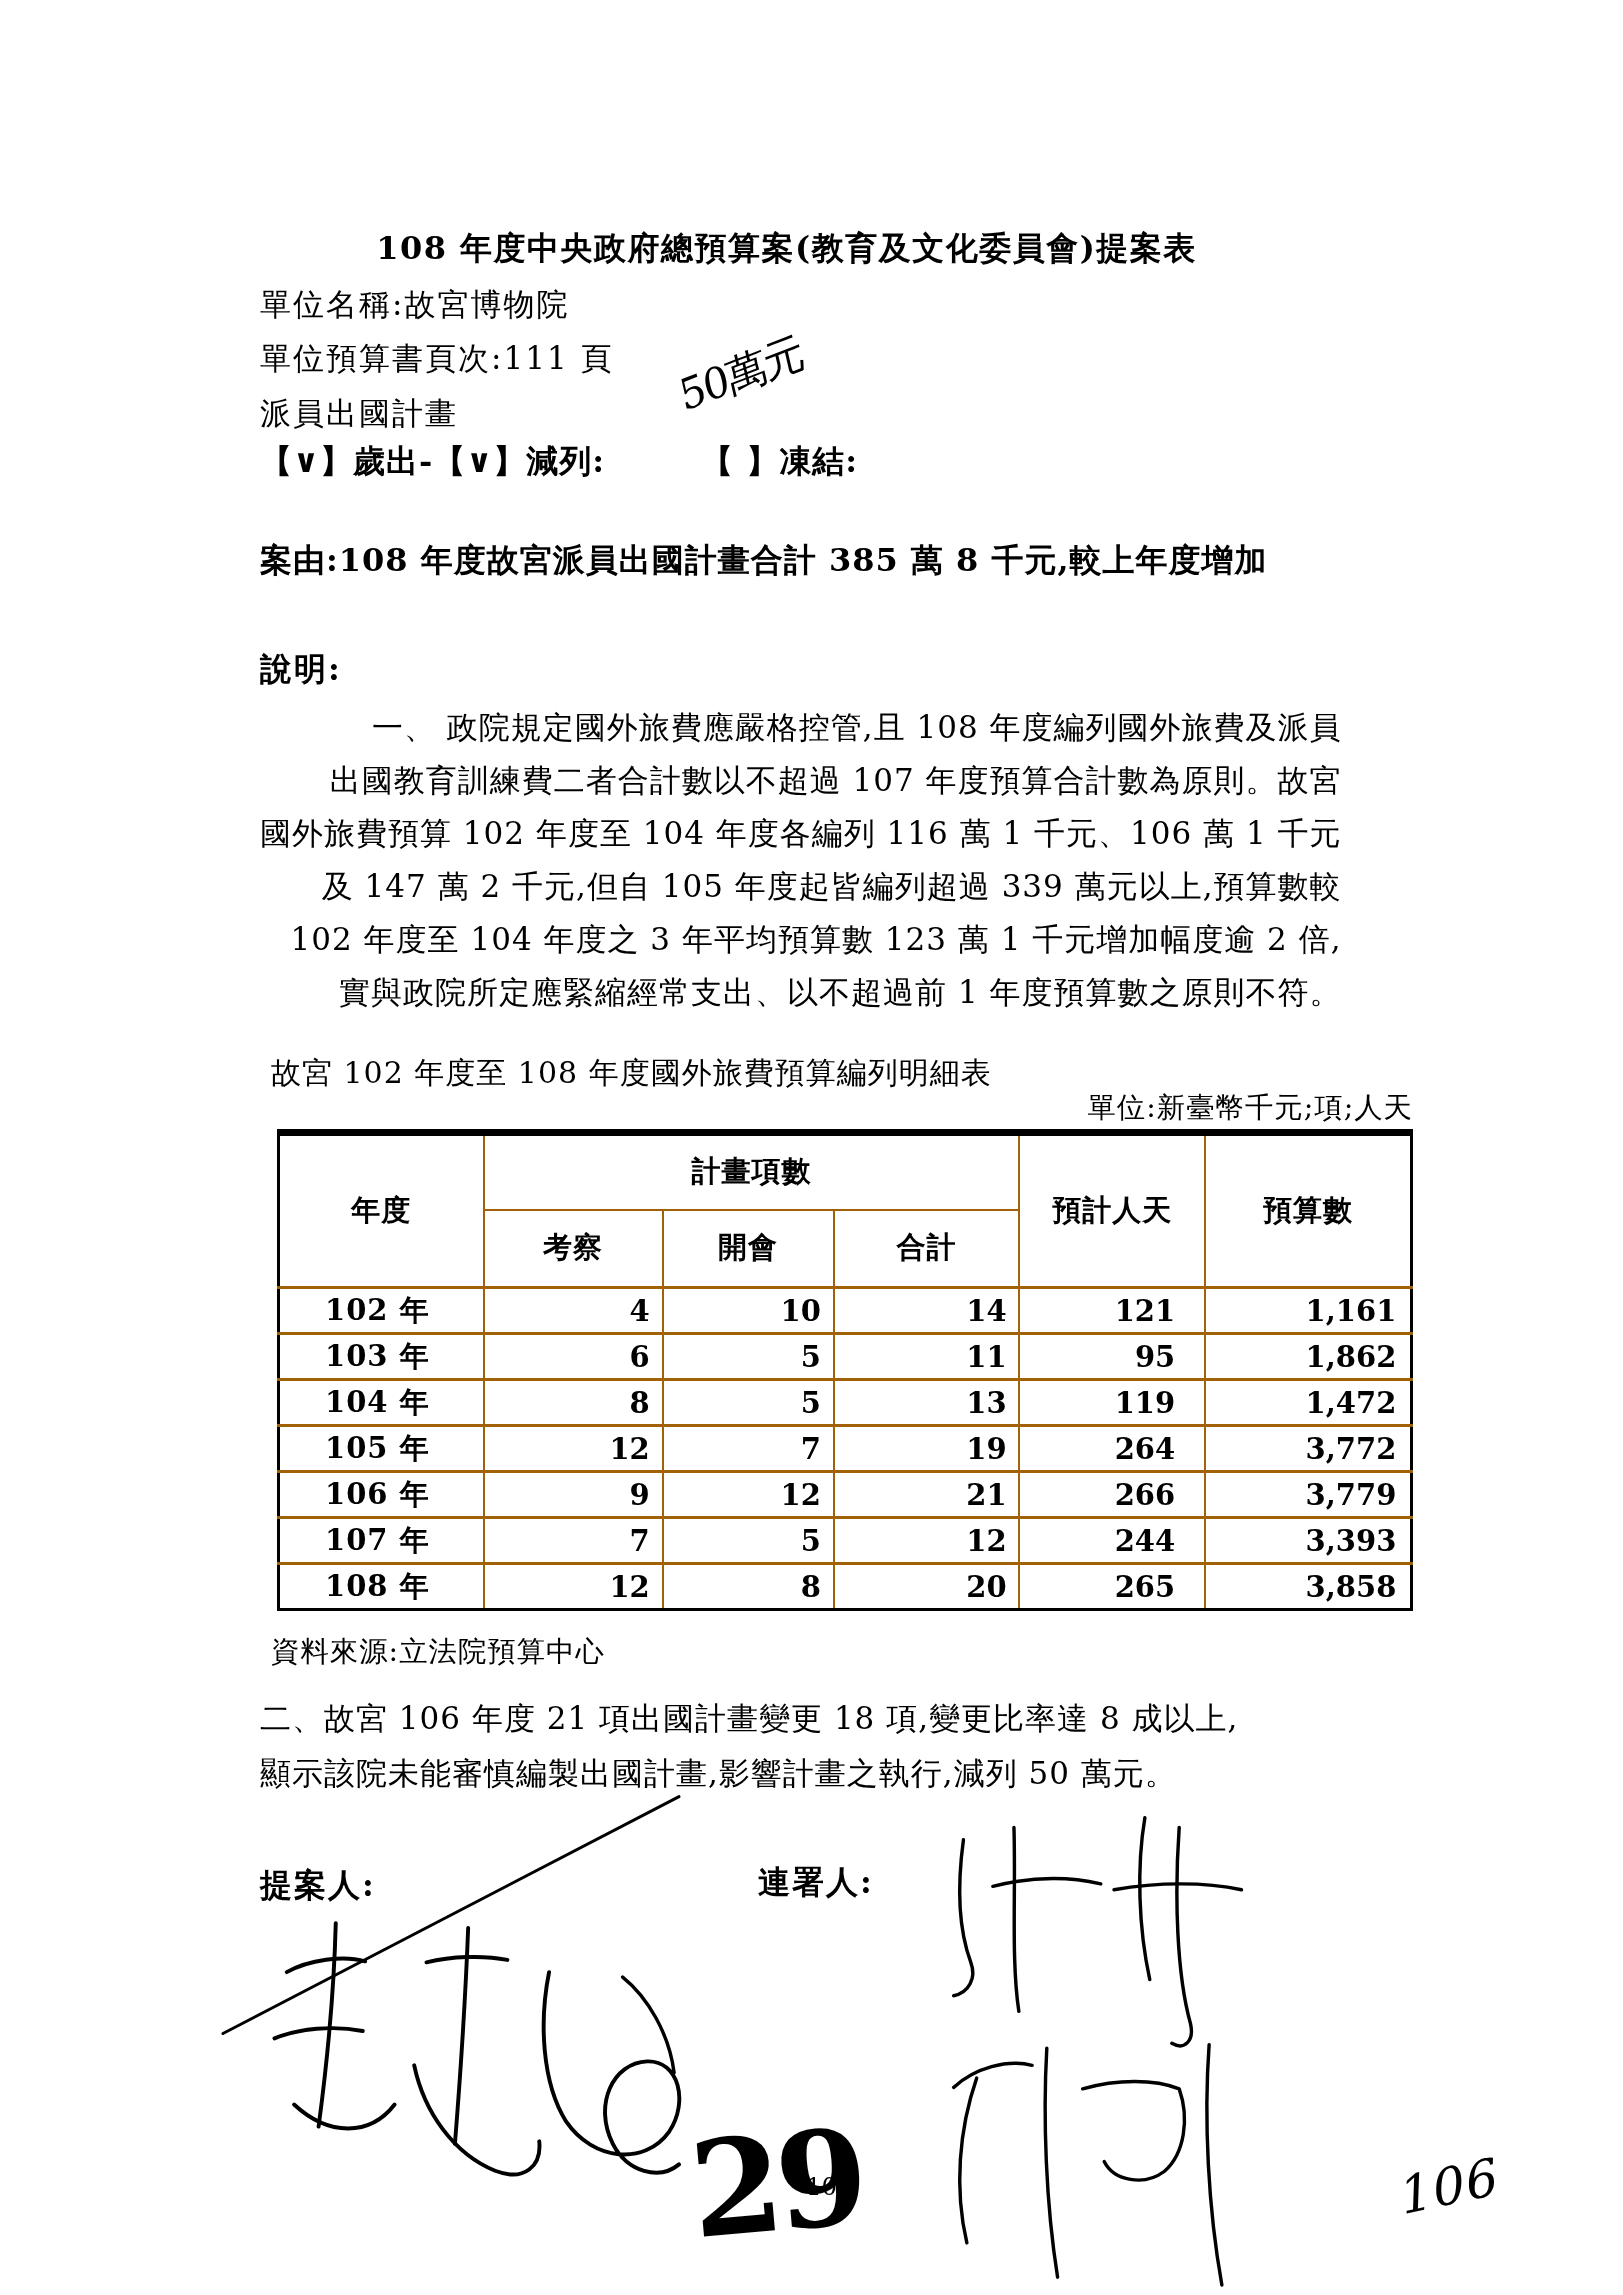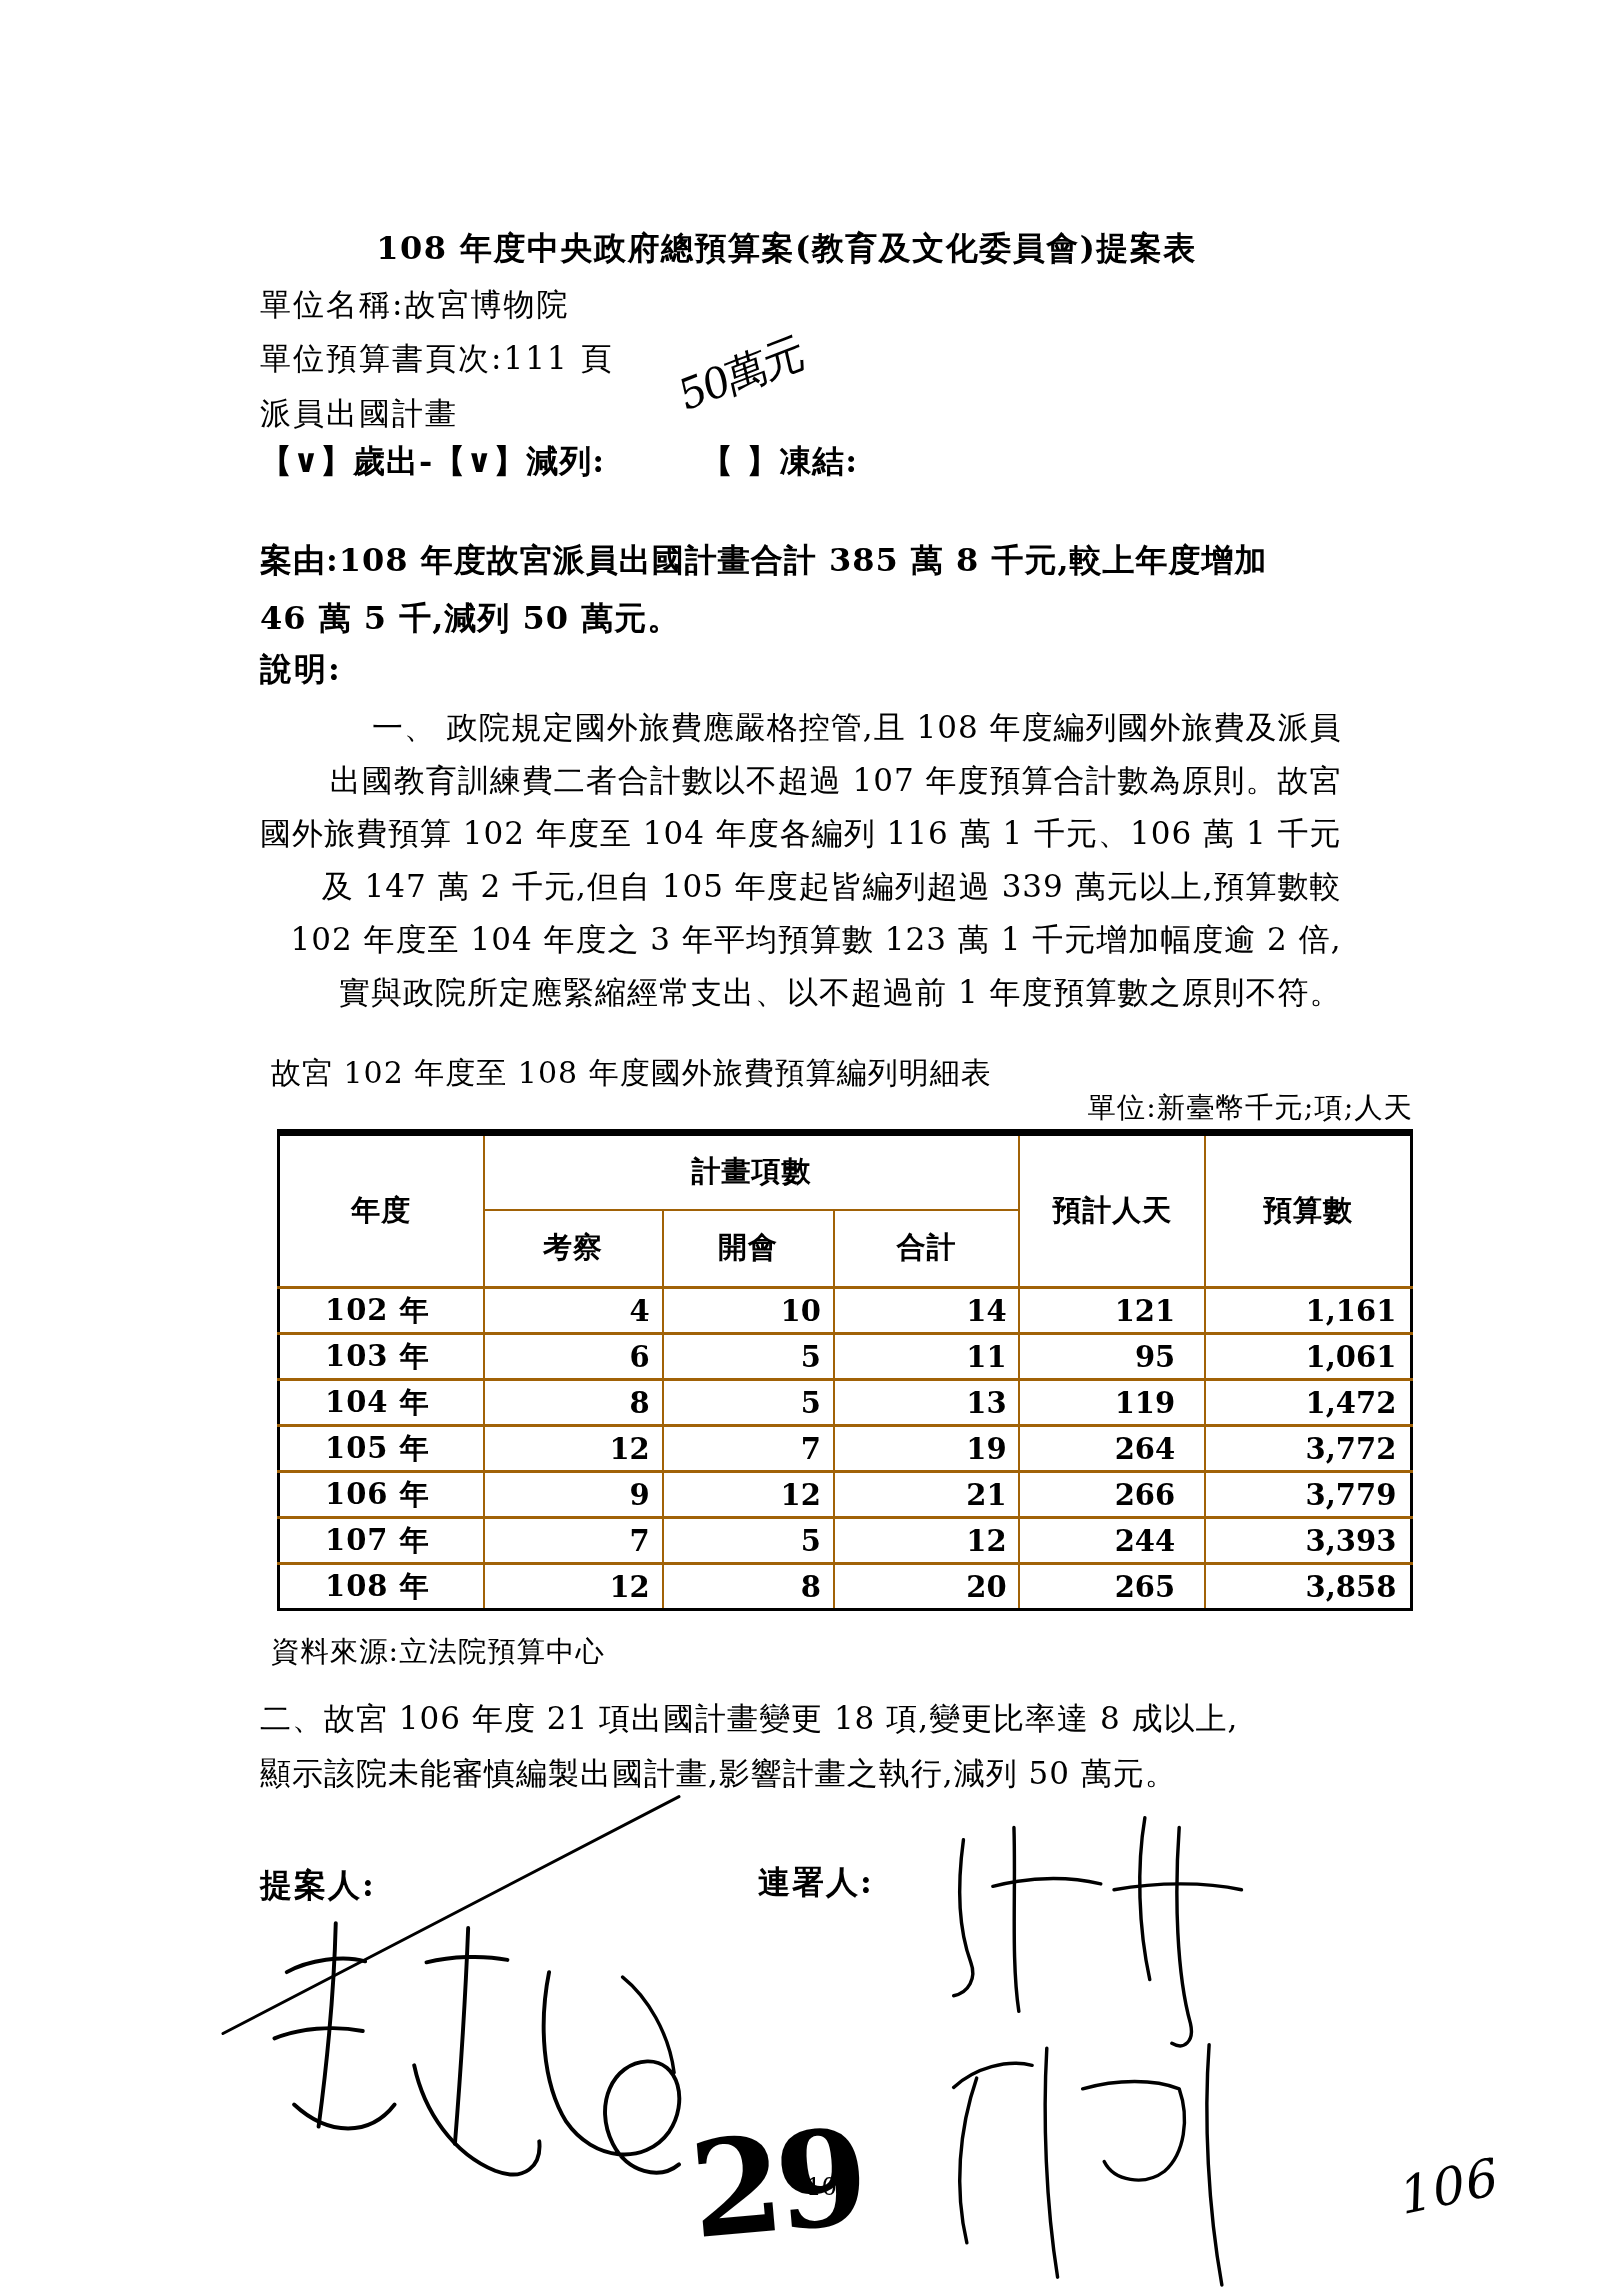--- a/index.html
+++ b/index.html
@@ -87,21 +87,20 @@
   <div class="abs info-line" style="top:393px;">派員出國計畫</div>
 
   <div class="abs checkbox-line">
     <span>【∨】歲出-【∨】減列:</span><span class="checkbox-seg2">【 】凍結:</span>
   </div>
 
   <div class="abs hand-note50">50萬元</div>
 
   <div class="abs case-block">
     <div>案由:108 年度故宮派員出國計畫合計 385 萬 8 千元,較上年度增加</div>
-    <div>46 萬 5 千,減列 50 萬元。</div>
   </div>
 
   <div class="abs shuoming">說明:</div>
 
   <div class="abs para1">
     <div>一、 政院規定國外旅費應嚴格控管,且 108 年度編列國外旅費及派員</div>
     <div>出國教育訓練費二者合計數以不超過 107 年度預算合計數為原則。故宮</div>
     <div>國外旅費預算 102 年度至 104 年度各編列 116 萬 1 千元、106 萬 1 千元</div>
     <div>及 147 萬 2 千元,但自 105 年度起皆編列超過 339 萬元以上,預算數較</div>
     <div>102 年度至 104 年度之 3 年平均預算數 123 萬 1 千元增加幅度逾 2 倍,</div>
@@ -141,21 +140,21 @@
         <td class="c-n3">14</td>
         <td class="c-days">121</td>
         <td class="c-budget">1,161</td>
       </tr>
       <tr class="drow">
         <td class="c-year">103 年</td>
         <td class="c-n1">6</td>
         <td class="c-n2">5</td>
         <td class="c-n3">11</td>
         <td class="c-days">95</td>
-        <td class="c-budget">1,061</td>
+        <td class="c-budget">1,862</td>
       </tr>
       <tr class="drow">
         <td class="c-year">104 年</td>
         <td class="c-n1">8</td>
         <td class="c-n2">5</td>
         <td class="c-n3">13</td>
         <td class="c-days">119</td>
         <td class="c-budget">1,472</td>
       </tr>
       <tr class="drow">

